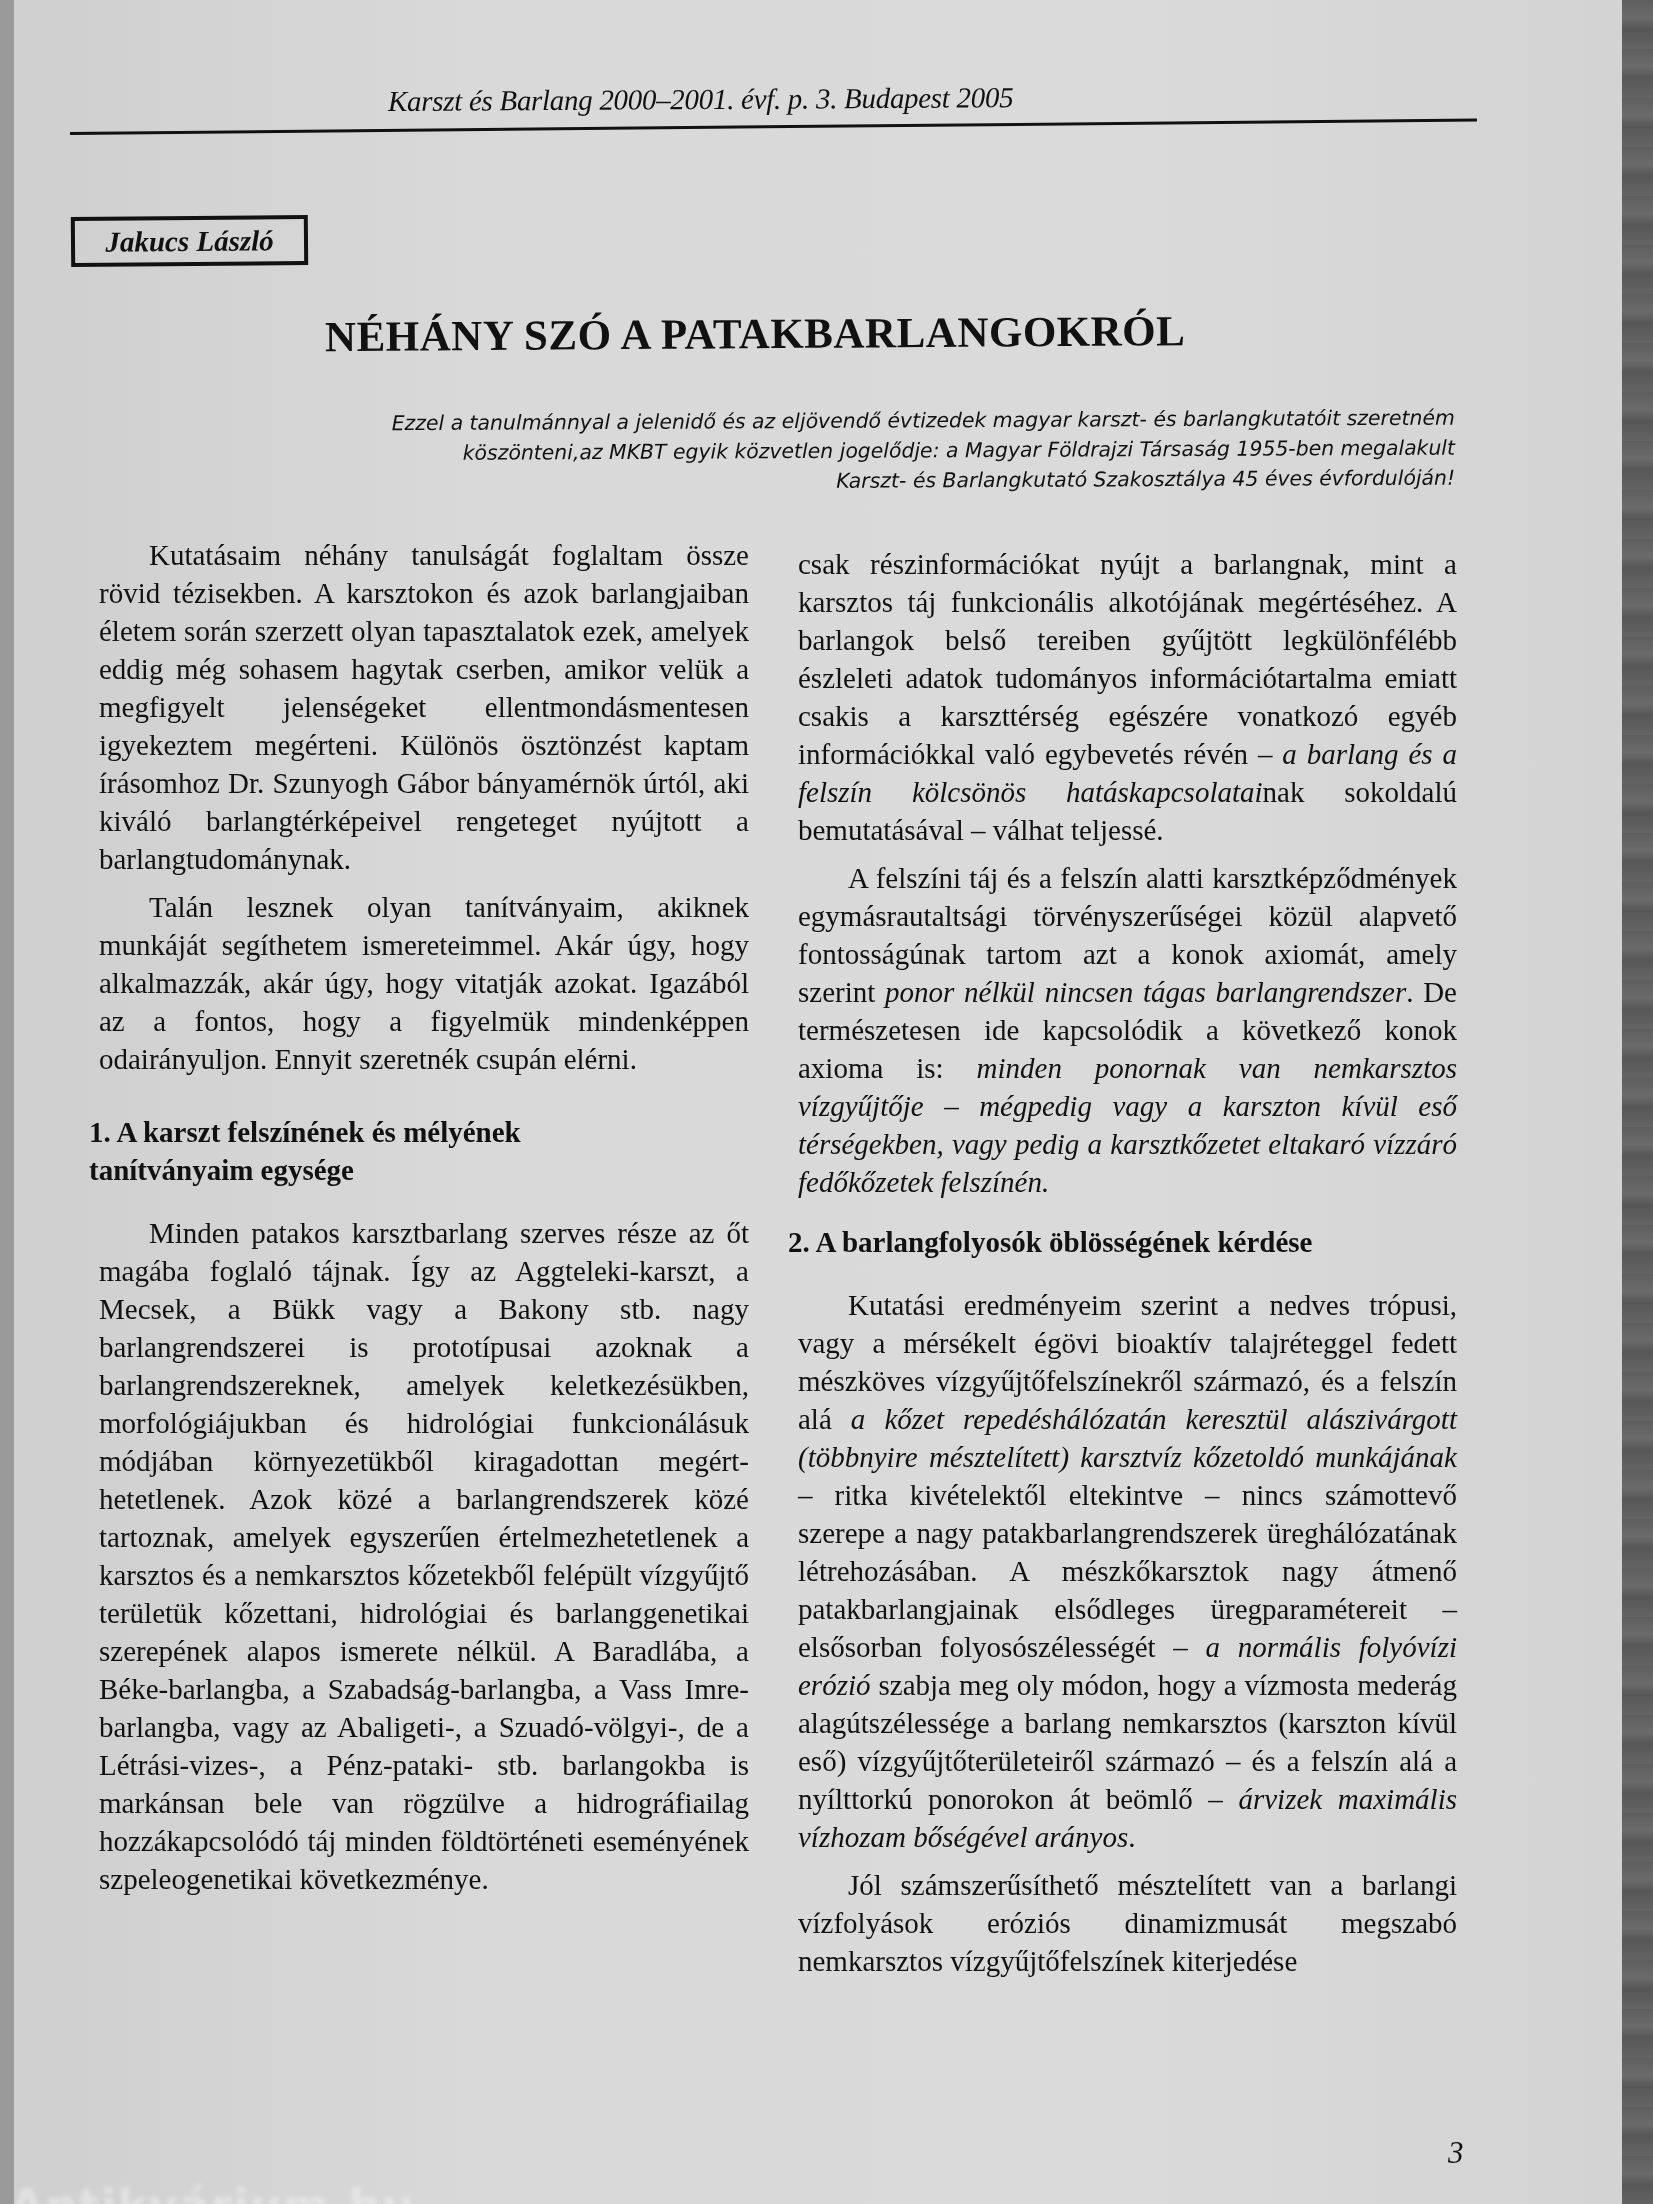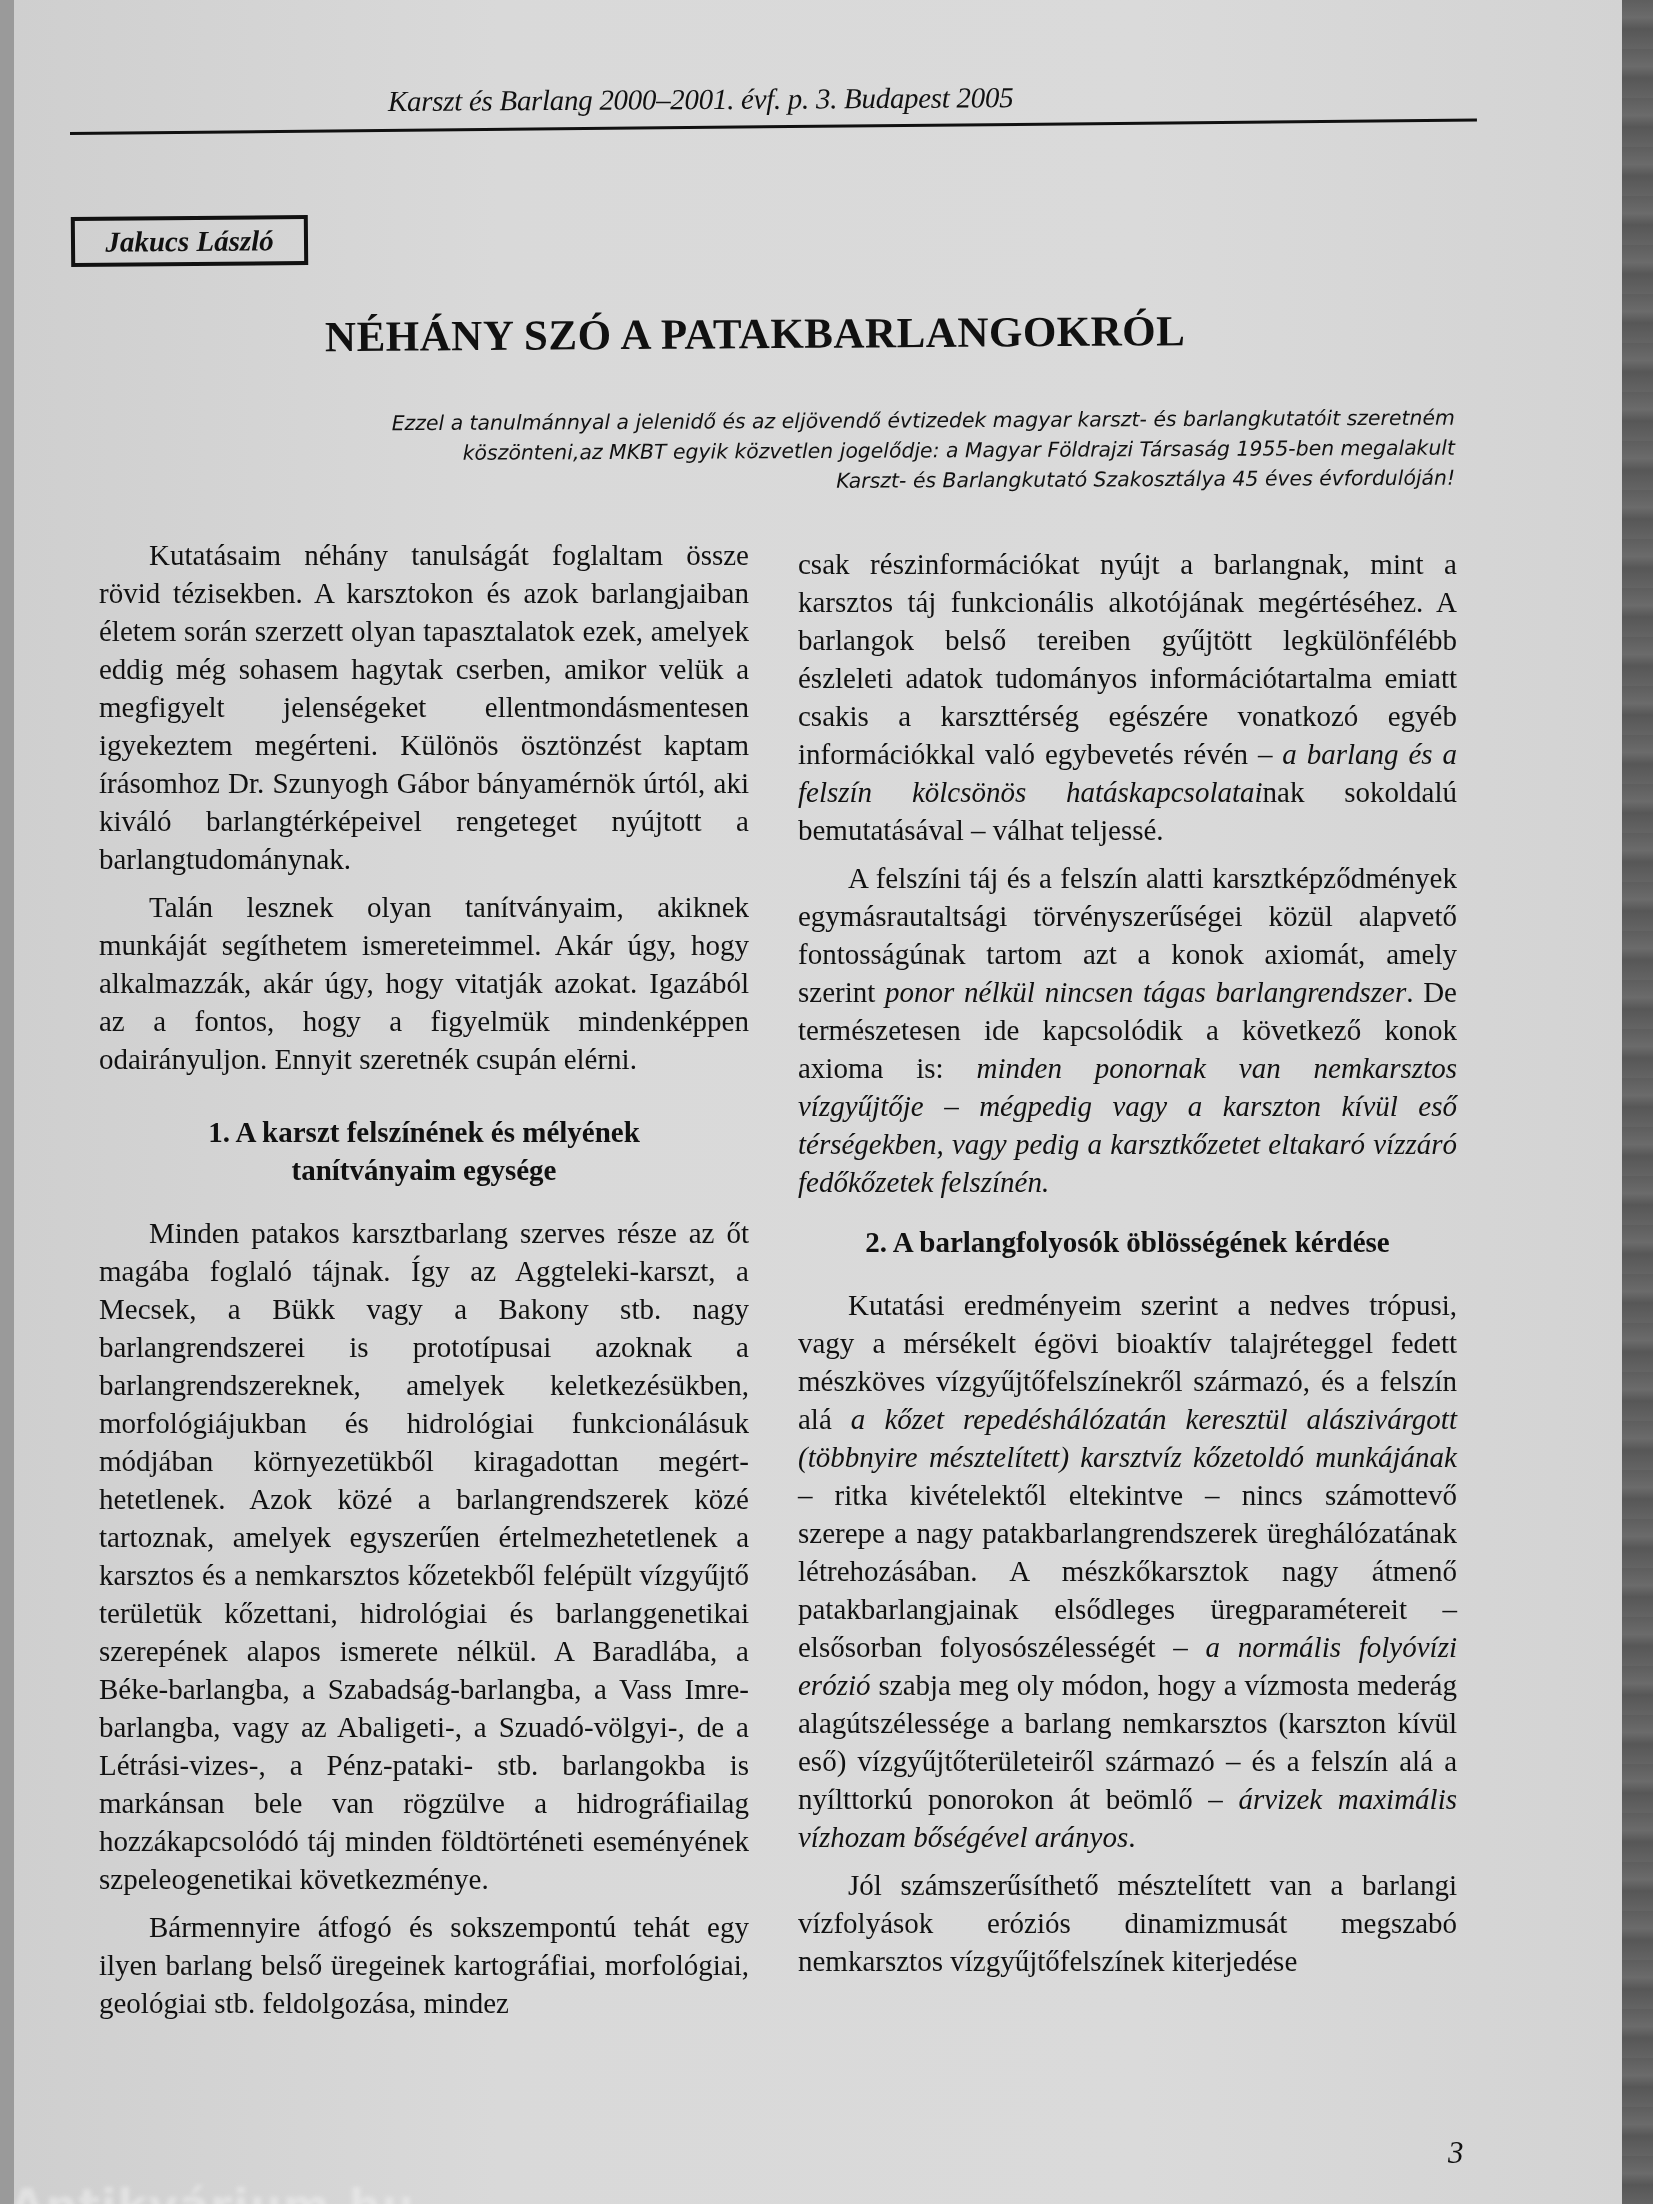--- a/index.html
+++ b/index.html
@@ -52,21 +52,21 @@
   }
   .dedication div { white-space: nowrap; }
   .col {
     position: absolute; font-size: 29px; line-height: 38px;
     text-align: justify; hyphens: manual;
   }
   .col-left { left: 89px; top: 526px; width: 670px; }
   .col-right { left: 788px; top: 535px; width: 679px; }
   .col p { margin: 10px; text-indent: 50px; }
   .col p.no-indent { text-indent: 0; }
-  .col .sec { font-weight: bold; text-align: center; margin: 35px 0 25px 0; text-indent: 0; line-height: 38px; }
+  .col .sec { font-weight: bold; margin: 35px 0 25px 0; text-indent: 0; line-height: 38px; }
   .col .sec2 { margin: 22px 0 25px 0; }
   .col i { font-style: italic; }
   .page-number {
     position: absolute; left: 1448px; top: 2135px;
     font-style: italic; font-size: 31px;
   }
   .watermark {
     position: absolute; left: 9.7px; top: 2179px;
     font-family: "DejaVu Sans", sans-serif; font-weight: bold;
     font-size: 45px; color: #f0f0f0; opacity: 0.55; letter-spacing: 1px;
@@ -97,21 +97,20 @@
 </div>
 
 <div class="col col-left">
   <p>Kutatásaim néhány tanulságát foglaltam össze rövid tézisekben. A karsztokon és azok barlang­jaiban életem során szerzett olyan tapasztalatok ezek, amelyek eddig még sohasem hagytak cserben, amikor velük a megfigyelt jelenségeket ellentmondásmentesen igyekeztem megérteni. Különös ösztönzést kaptam írásomhoz Dr. Szu­nyogh Gábor bányamérnök úrtól, aki kiváló bar­langtérképeivel rengeteget nyújtott a barlangtu­dománynak.</p>
   <p>Talán lesznek olyan tanítványaim, akiknek munkáját segíthetem ismereteimmel. Akár úgy, hogy alkalmazzák, akár úgy, hogy vitatják azokat. Igazából az a fontos, hogy a figyelmük minden­képpen odairányuljon. Ennyit szeretnék csupán elérni.</p>
   <div class="sec">
     <div>1. A karszt felszínének és mélyének</div>
     <div>tanítványaim egysége</div>
   </div>
   <p>Minden patakos karsztbarlang szerves része az őt magába foglaló tájnak. Így az Aggteleki-karszt, a Mecsek, a Bükk vagy a Bakony stb. nagy barlangrendszerei is prototípusai azoknak a barlangrendszereknek, amelyek keletkezésükben, morfológiájukban és hidrológiai funkcionálásuk módjában környezetükből kiragadottan megért­hetetlenek. Azok közé a barlangrendszerek közé tartoznak, amelyek egyszerűen értelmezhetetle­nek a karsztos és a nemkarsztos kőzetekből fel­épült vízgyűjtő területük kőzettani, hidrológiai és barlanggenetikai szerepének alapos ismerete nél­kül. A Baradlába, a Béke-barlangba, a Szabadság-barlangba, a Vass Imre-barlangba, vagy az Aba­ligeti-, a Szuadó-völgyi-, de a Létrási-vizes-, a Pénz-pataki- stb. barlangokba is markánsan bele van rögzülve a hidrográfiailag hozzákapcsolódó táj minden földtörténeti eseményének szpeleo­genetikai következménye.</p>
-  <p>Bármennyire átfogó és sokszempontú tehát egy ilyen barlang belső üregeinek kartográfiai, morfológiai, geológiai stb. feldolgozása, mindez</p>
 </div>
 
 <div class="col col-right">
   <p class="no-indent"><span>csak részinformációkat nyújt a barlangnak, mint a karsztos táj funkcionális alkotójának megértésé­hez. A barlangok belső tereiben gyűjtött legkü­lönfélébb észleleti adatok tudományos informá­ciótartalma emiatt csakis a karszttérség egészére vonatkozó egyéb információkkal való egybevetés révén – </span><i>a barlang és a felszín kölcsönös hatás­kapcsolatai</i><span>nak sokoldalú bemutatásával – válhat teljessé.</span></p>
   <p><span>A felszíni táj és a felszín alatti karsztképződ­mények egymásrautaltsági törvényszerűségei kö­zül alapvető fontosságúnak tartom azt a konok axiomát, amely szerint </span><i>ponor nélkül nincsen tágas barlangrendszer</i><span>. De természetesen ide kapcso­lódik a következő konok axioma is: </span><i>minden ponornak van nemkarsztos vízgyűjtője – még­pedig vagy a karszton kívül eső térségekben, vagy pedig a karsztkőzetet eltakaró vízzáró fedőkőzetek felszínén.</i></p>
   <div class="sec sec2">2. A barlangfolyosók öblösségének kérdése</div>
   <p><span>Kutatási eredményeim szerint a nedves tró­pusi, vagy a mérsékelt égövi bioaktív talajréteggel fedett mészköves vízgyűjtőfelszínekről származó, és a felszín alá </span><i>a kőzet repedéshálózatán keresztül alászivárgott (többnyire mésztelített) karsztvíz kőzetoldó munkájának</i><span> – ritka kivételektől elte­kintve – nincs számottevő szerepe a nagy patak­barlangrendszerek üreghálózatának létrehozásá­ban. A mészkőkarsztok nagy átmenő patakbar­langjainak elsődleges üregparamétereit – elsősor­ban folyosószélességét – </span><i>a normális folyóvízi eró­zió</i><span> szabja meg oly módon, hogy a vízmosta me­derág alagútszélessége a barlang nemkarsztos (karszton kívül eső) vízgyűjtőterületeiről szár­mazó – és a felszín alá a nyílttorkú ponorokon át beömlő – </span><i>árvizek maximális vízhozam bőségével arányos</i><span>.</span></p>
   <p>Jól számszerűsíthető mésztelített van a bar­langi vízfolyások eróziós dinamizmusát megsza­bó nemkarsztos vízgyűjtőfelszínek kiterjedése</p>
 </div>
 

